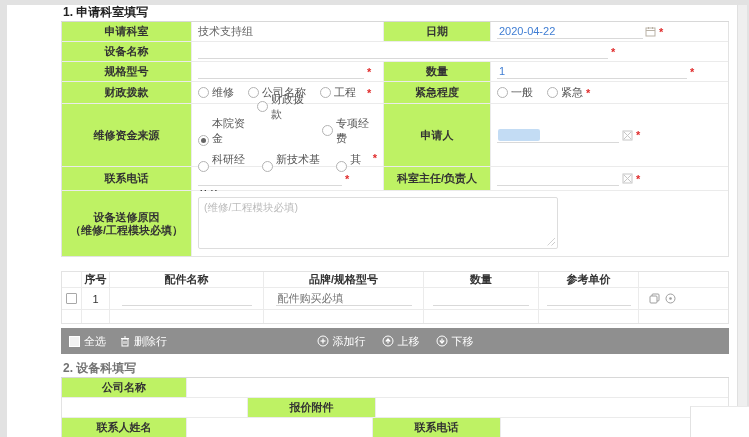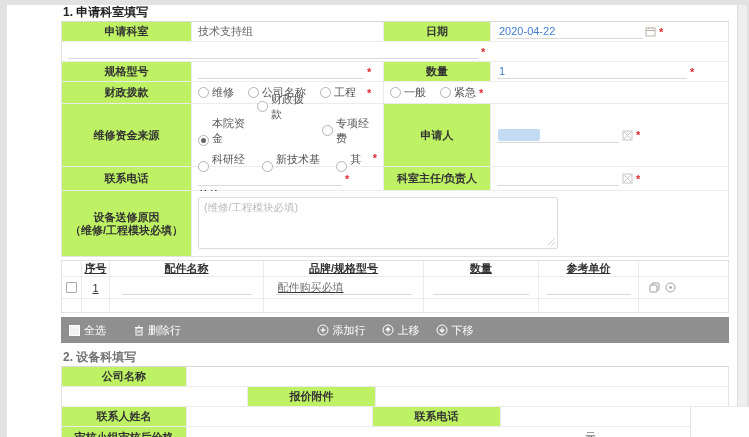--- a/index.html
+++ b/index.html
@@ -34,32 +34,32 @@
   .fund-other{display:flex;align-items:center;font-weight:bold;color:#333;}
   .icon-btn{display:inline-flex;align-items:center;justify-content:center;flex:none;cursor:pointer;}
   .ta-wrap{position:relative;display:inline-block;}
   textarea.reason{width:360px;height:52px;border:1px solid #ddd;border-radius:2px;resize:none;
        font-size:10.5px;color:#555;font-family:inherit;padding:3px 5px;box-sizing:border-box;outline:none;}
   textarea.reason::placeholder{color:#bbb;}
   .ta-corner{position:absolute;right:3px;bottom:5px;width:8px;height:8px;
        background:repeating-linear-gradient(135deg,transparent 0 2px,#ccc 2px 3px);
        clip-path:polygon(100% 0,100% 100%,0 100%);}
   
-  .ptbl{margin-top:3px;text-decoration:underline;}
+  .ptbl{margin-top:14px;}
   .p-chk{width:20px;justify-content:center;} .p-idx{width:28px;justify-content:center;}
   .p-name{width:154px;justify-content:center;} .p-brand{width:160px;justify-content:center;}
   .p-qty{width:115px;justify-content:center;} .p-price{width:100px;justify-content:center;}
   .p-act{width:89px;padding-left:10px;gap:5px;}
   .phead .cell{height:15px;font-weight:bold;background:#fff;color:#333;}
   .prow .cell{height:21px;} .prow-empty .cell{height:13px;}
   .chkbox{width:9px;height:9px;border:1px solid #a8a8a8;border-radius:1px;background:#fff;display:inline-block;flex:none;}
   
   .toolbar{margin-top:4px;width:668px;height:26px;background:#8f8f8f;color:#fff;display:flex;
        align-items:center;position:relative;box-sizing:border-box;padding:0 8px;}
-  .tb-left{display:flex;align-items:center;gap:20px;}
+  .tb-left{display:flex;align-items:center;gap:6px;}
   .tb-center{position:absolute;left:0;right:0;display:flex;justify-content:center;gap:16px;}
   .tb-item{display:inline-flex;align-items:center;gap:4px;cursor:pointer;}
   .tb-chk{width:9px;height:9px;background:#f2f2f2;border:1px solid #fff;display:inline-block;flex:none;}
   .sec2-head{height:18px;line-height:17px;font-weight:bold;font-size:12px;color:#737373;border-bottom:1px solid #d8d8d8;padding-left:2px;box-sizing:border-box;margin-top:6px;}
   .s1{width:125px;} .s2{width:186px;} .s3{width:128px;} .s4{width:227px;} .s24{width:541px;}
   .unit{margin-left:392px;color:#444;}
   svg{display:block;}
 </style>
 </head>
 <body>
@@ -85,20 +85,21 @@
               <line x1="1" y1="4.5" x2="10" y2="4.5" stroke="#b9b2a6" stroke-width="1"></line>
               <line x1="3.5" y1="1" x2="3.5" y2="3" stroke="#b9b2a6" stroke-width="1"></line>
               <line x1="7.5" y1="1" x2="7.5" y2="3" stroke="#b9b2a6" stroke-width="1"></line>
             </svg>
         </span>
         <span class="req">*</span>
       </div>
     </div>
 
     <div class="row h19">
+      <div class="cell lab c1">设备名称</div>
       <div class="cell val c24">
         <input class="u" style="width: 406px;">
         <span class="req">*</span>
       </div>
     </div>
 
     <div class="row h19">
       <div class="cell lab c1">规格型号</div>
       <div class="cell val c2">
         <input class="u" style="width: 162px;">
@@ -121,20 +122,21 @@
         <span class="opt">
             <span class="radio"></span>
             <span>公司名称</span>
           </span>
         <span class="opt" style="margin-right:8px;">
             <span class="radio"></span>
             <span>工程</span>
           </span>
         <span class="req">*</span>
       </div>
+      <div class="cell lab c3">紧急程度</div>
       <div class="cell val c4">
         <span class="opt">
             <span class="radio"></span>
             <span>一般</span>
           </span>
         <span class="opt" style="margin-right:0;">
             <span class="radio"></span>
             <span>紧急</span>
           </span>
         <span class="req">*</span>

